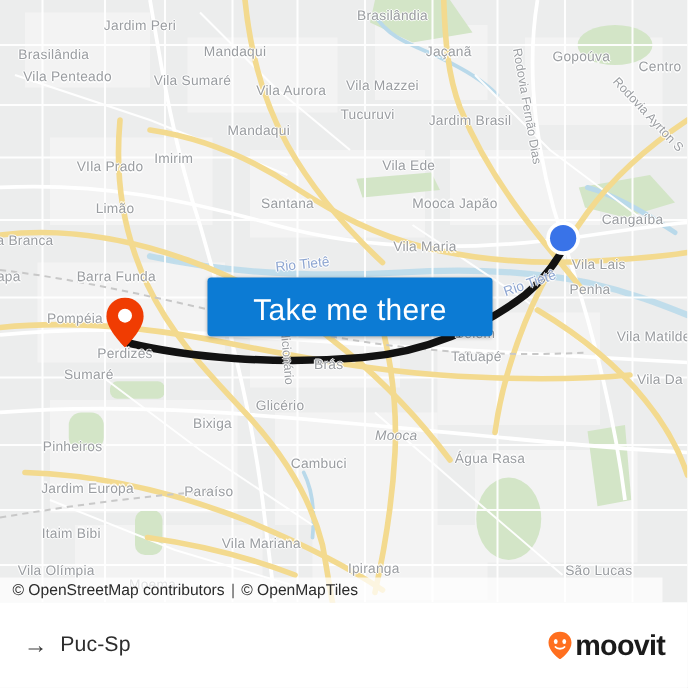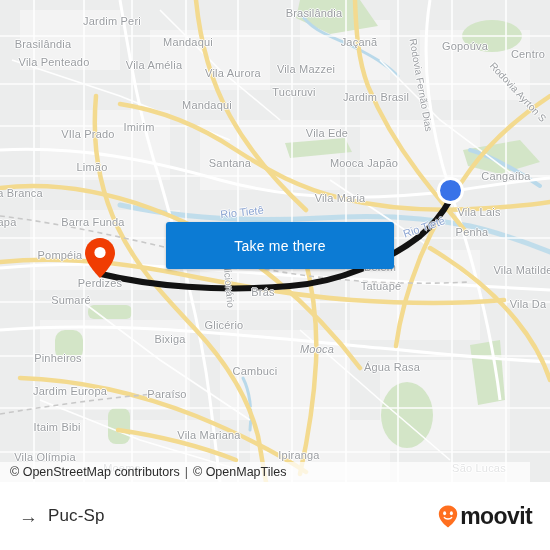--- a/index.html
+++ b/index.html
@@ -98,21 +98,21 @@
   .cta-button {
     position: absolute;
     left: 166px;
     top: 222px;
     width: 228px;
     height: 47px;
     background: #0c7bd4;
     border: none;
     border-radius: 3px;
     color: #ffffff;
-    font-size: 14px;
+    font-size: 24px;
     font-family: "Liberation Sans", sans-serif;
     letter-spacing: 0.2px;
     cursor: pointer;
     box-shadow: 0 1px 3px rgba(0,0,0,0.25);
     padding: 13px;
   }
 
   
   .attribution {
     position: absolute;
@@ -281,21 +281,21 @@
 
     <div id="place-labels">
         <div class="place-label" style="left: 112px; top: 21px;">Jardim Peri</div>
         <div class="place-label" style="left: 314px; top: 13px;">Brasilândia</div>
         <div class="place-label" style="left: 43px; top: 44px;">Brasilândia</div>
         <div class="place-label" style="left: 188px; top: 42px;">Mandaqui</div>
         <div class="place-label" style="left: 359px; top: 42px;">Jaçanã</div>
         <div class="place-label" style="left: 465px; top: 46px;">Gopoúva</div>
         <div class="place-label" style="left: 528px; top: 54px;">Centro</div>
         <div class="place-label" style="left: 54px; top: 62px;">Vila Penteado</div>
-        <div class="place-label" style="left: 154px; top: 65px;">Vila Amélia</div>
+        <div class="place-label" style="left: 154px; top: 65px;">Vila Sumaré</div>
         <div class="place-label" style="left: 233px; top: 73px;">Vila Aurora</div>
         <div class="place-label" style="left: 306px; top: 69px;">Vila Mazzei</div>
         <div class="place-label" style="left: 294px; top: 92px;">Tucuruvi</div>
         <div class="place-label" style="left: 207px; top: 105px;">Mandaqui</div>
         <div class="place-label" style="left: 376px; top: 97px;">Jardim Brasil</div>
         <div class="place-label" style="left: 139px; top: 127px;">Imirim</div>
         <div class="place-label" style="left: 88px; top: 134px;">VIla Prado</div>
         <div class="place-label" style="left: 327px; top: 133px;">Vila Ede</div>
         <div class="place-label" style="left: 230px; top: 163px;">Santana</div>
         <div class="place-label" style="left: 92px; top: 167px;">Limão</div>
@@ -319,21 +319,21 @@
         <div class="place-label" style="left: 170px; top: 339px;">Bixiga</div>
         <div class="place-label" style="left: 317px; top: 349px; font-style: italic;">Mooca</div>
         <div class="place-label" style="left: 58px; top: 358px;">Pinheiros</div>
         <div class="place-label" style="left: 392px; top: 367px;">Água Rasa</div>
         <div class="place-label" style="left: 255px; top: 371px;">Cambuci</div>
         <div class="place-label" style="left: 70px; top: 391px;">Jardim Europa</div>
         <div class="place-label" style="left: 167px; top: 394px;">Paraíso</div>
         <div class="place-label" style="left: 57px; top: 427px;">Itaim Bibi</div>
         <div class="place-label" style="left: 209px; top: 435px;">Vila Mariana</div>
         <div class="place-label" style="left: 299px; top: 455px;">Ipiranga</div>
-        <div class="place-label" style="left: 479px; top: 468px;">São Lucas</div>
+        <div class="place-label" style="left: 479px; top: 457px;">São Lucas</div>
         <div class="place-label" style="left: 45px; top: 457px;">Vila Olímpia</div>
         <div class="place-label" style="left: 122px; top: 468px;">Moema</div>
       </div>
     <div id="road-labels">
         <div class="road-label" style="left: 421px; top: 85px; transform: translate(-50%, -50%) rotate(80deg);">Rodovia Fernão Dias</div>
         <div class="road-label" style="left: 518px; top: 92px; transform: translate(-50%, -50%) rotate(47deg);">Rodovia Ayrton S</div>
         <div class="road-label" style="left: 228px; top: 275px; transform: translate(-50%, -50%) rotate(85deg);">Expedicionário</div>
       </div>
     <div id="water-labels">
         <div class="water-label" style="left: 242px; top: 212px; transform: translate(-50%, -50%) rotate(-6deg);">Rio Tietê</div>

